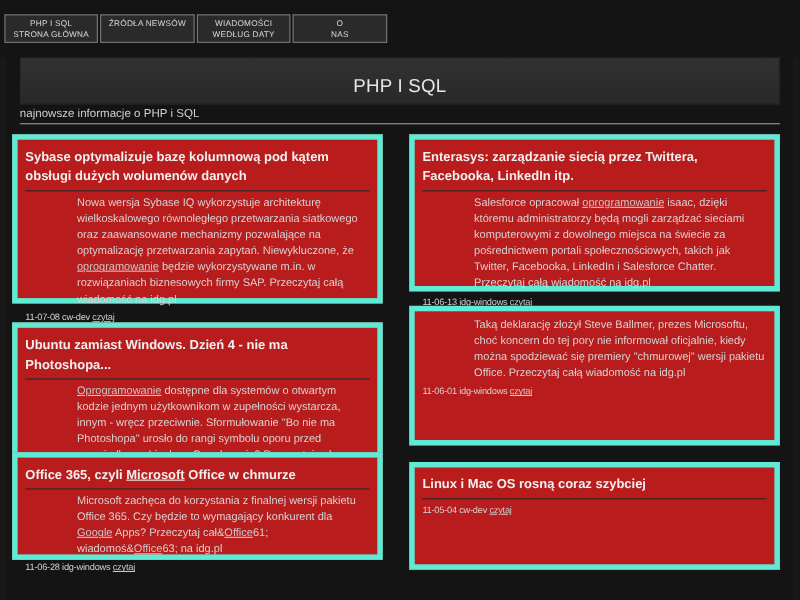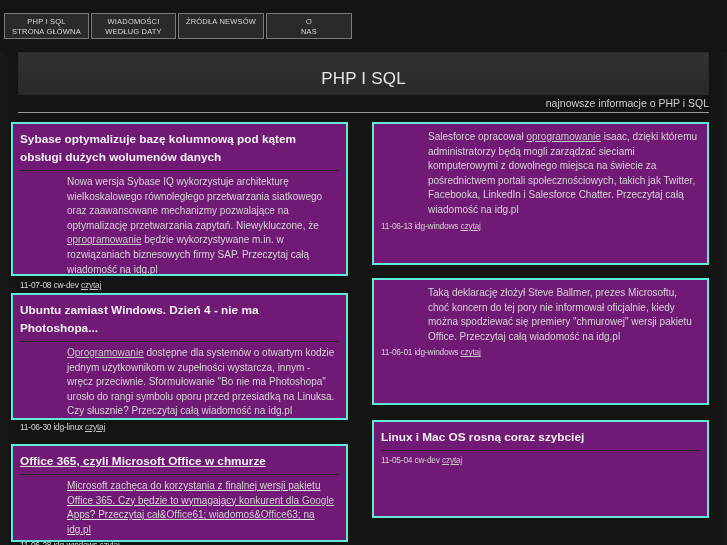--- a/index.html
+++ b/index.html
@@ -35,31 +35,31 @@
       position: absolute; top: 52px; left: 18px; width: 691px; height: 43px;
       background: linear-gradient(#323232, #2d2d2d 55%, #292929);
       border: 1px solid #2a2a2a;
     }
     .header-title {
       position: absolute; top: 69px; left: 18px; width: 691px;
       text-align: center; font-size: 17px; color: #e6e6e6; letter-spacing: 0.2px;
     }
     .header-sub {
       position: absolute; top: 97px; left: 18px; width: 691px;
-      text-align: right; font-size: 10.5px; color: #d0d0d0;
+      text-align: left; font-size: 10.5px; color: #d0d0d0;
     }
     .header-rule {
       position: absolute; top: 112px; left: 18px; width: 691px; height: 1px; background: #9a9a9a;
     }
 
     
     .card {
       position: absolute;
-      background: #701a75;
-      border: 2px solid #5eead4;
+      background: #b91c1c;
+      border: 5px solid #5eead4;
       padding: 6px 7px 6px 7px;
     }
     .card-title {
       font-weight: bold; font-size: 11.8px; line-height: 18px; color: #f0f0f0;
       padding-bottom: 4px; border-bottom: 1px solid #262626; margin-bottom: 4px;
     }
     .card-body {
       font-size: 10px; line-height: 14.6px; color: #d4d4d4; margin-left: 47px;
     }
     .card-meta {
@@ -73,62 +73,63 @@
 
 <div class="page">
   <div class="side-stripe left"></div>
   <div class="side-stripe right"></div>
 
   <nav class="nav">
     <div class="nav-item" style="width:85px">
       <span>PHP I SQL</span>
       <span>STRONA GŁÓWNA</span>
     </div>
+    <div class="nav-item" style="width:86px">
+      <span>ŹRÓDŁA NEWSÓW</span>
+      <span></span>
+    </div>
     <div class="nav-item" style="width:85px">
       <span>WIADOMOŚCI</span>
       <span>WEDŁUG DATY</span>
-    </div>
-    <div class="nav-item" style="width:86px">
-      <span>ŹRÓDŁA NEWSÓW</span>
-      <span></span>
     </div>
     <div class="nav-item" style="width:86px">
       <span>O</span>
       <span>NAS</span>
     </div>
   </nav>
 
   <div class="header-box"></div>
   <div class="header-title">PHP I SQL</div>
   <div class="header-sub">najnowsze informacje o PHP i SQL</div>
   <div class="header-rule"></div>
 
   <div class="card" style="left:11px; top:122px; width:337px; height:154px;">
     <div class="card-title">Sybase optymalizuje bazę kolumnową pod kątem obsługi dużych wolumenów danych</div>
     <div class="card-body"><span>Nowa wersja Sybase IQ wykorzystuje architekturę wielkoskalowego równoległego przetwarzania siatkowego oraz zaawansowane mechanizmy pozwalające na optymalizację przetwarzania zapytań. Niewykluczone, że </span><a class="lnk">oprogramowanie</a><span> będzie wykorzystywane m.in. w rozwiązaniach biznesowych firmy SAP. Przeczytaj całą wiadomość na idg.pl</span></div>
     <div class="card-meta"><span>11-07-08</span> <span>cw-dev</span> <a class="lnk">czytaj</a></div>
   </div>
 
   <div class="card" style="left:372px; top:122px; width:337px; height:143px;">
+    <div class="card-title">Enterasys: zarządzanie siecią przez Twittera, Facebooka, LinkedIn itp.</div>
     <div class="card-body"><span>Salesforce opracował </span><a class="lnk">oprogramowanie</a><span> isaac, dzięki któremu administratorzy będą mogli zarządzać sieciami komputerowymi z dowolnego miejsca na świecie za pośrednictwem portali społecznościowych, takich jak Twitter, Facebooka, LinkedIn i Salesforce Chatter. Przeczytaj całą wiadomość na idg.pl</span></div>
     <div class="card-meta"><span>11-06-13</span> <span>idg-windows</span> <a class="lnk">czytaj</a></div>
   </div>
 
   <div class="card" style="left:11px; top:293px; width:337px; height:127px;">
     <div class="card-title">Ubuntu zamiast Windows. Dzień 4 - nie ma Photoshopa...</div>
     <div class="card-body"><span></span><a class="lnk">Oprogramowanie</a><span> dostępne dla systemów o otwartym kodzie jednym użytkownikom w zupełności wystarcza, innym - wręcz przeciwnie. Sformułowanie "Bo nie ma Photoshopa" urosło do rangi symbolu oporu przed przesiadką na Linuksa. Czy słusznie? Przeczytaj całą wiadomość na idg.pl</span></div>
     <div class="card-meta"><span>11-06-30</span> <span>idg-linux</span> <a class="lnk">czytaj</a></div>
   </div>
 
   <div class="card" style="left:372px; top:278px; width:337px; height:127px;">
     <div class="card-body">Taką deklarację złożył Steve Ballmer, prezes Microsoftu, choć koncern do tej pory nie informował oficjalnie, kiedy można spodziewać się premiery "chmurowej" wersji pakietu Office. Przeczytaj całą wiadomość na idg.pl</div>
     <div class="card-meta"><span>11-06-01</span> <span>idg-windows</span> <a class="lnk">czytaj</a></div>
   </div>
 
-  <div class="card" style="left:11px; top:444px; width:337px; height:98px;text-decoration:underline;">
+  <div class="card" style="left:11px; top:411px; width:337px; height:98px;">
     <div class="card-title"><span>Office 365, czyli </span><a class="lnk">Microsoft</a><span> Office w chmurze</span></div>
     <div class="card-body"><span>Microsoft zachęca do korzystania z finalnej wersji pakietu Office 365. Czy będzie to wymagający konkurent dla </span><a class="lnk">Google</a><span> Apps? Przeczytaj cał&amp;</span><a class="lnk">Office</a><span>61; wiadomoś&amp;</span><a class="lnk">Office</a><span>63; na idg.pl</span></div>
     <div class="card-meta"><span>11-06-28</span> <span>idg-windows</span> <a class="lnk">czytaj</a></div>
   </div>
 
   <div class="card" style="left:372px; top:420px; width:337px; height:98px;">
     <div class="card-title">Linux i Mac OS rosną coraz szybciej</div>
     <div class="card-meta"><span>11-05-04</span> <span>cw-dev</span> <a class="lnk">czytaj</a></div>
   </div>
 </div>

